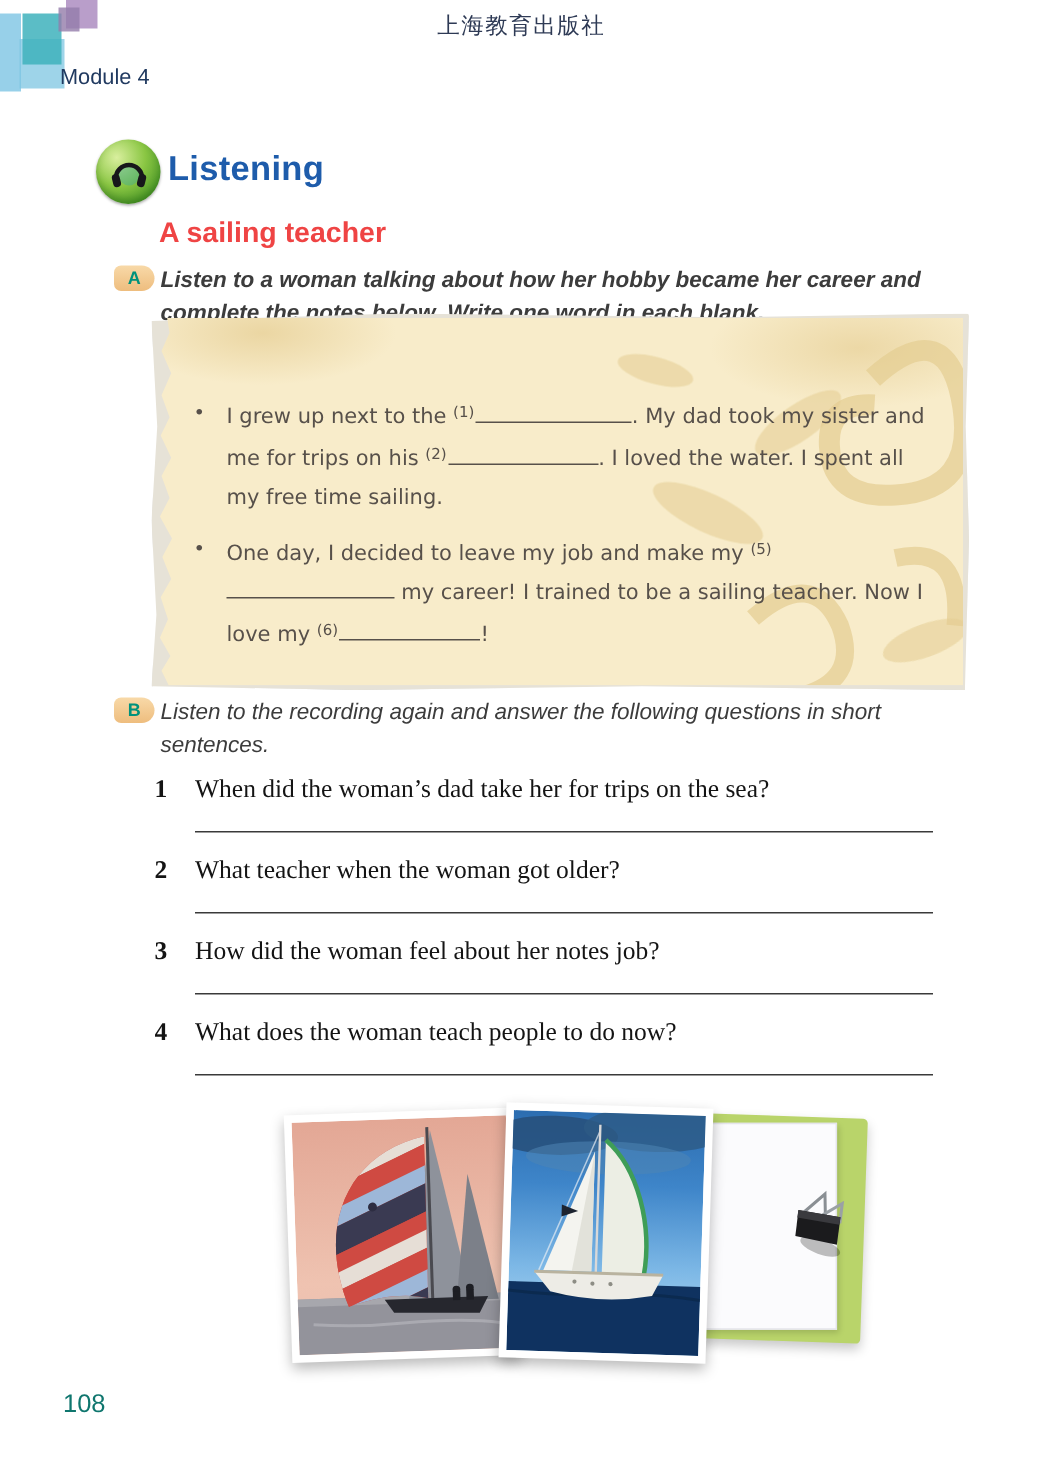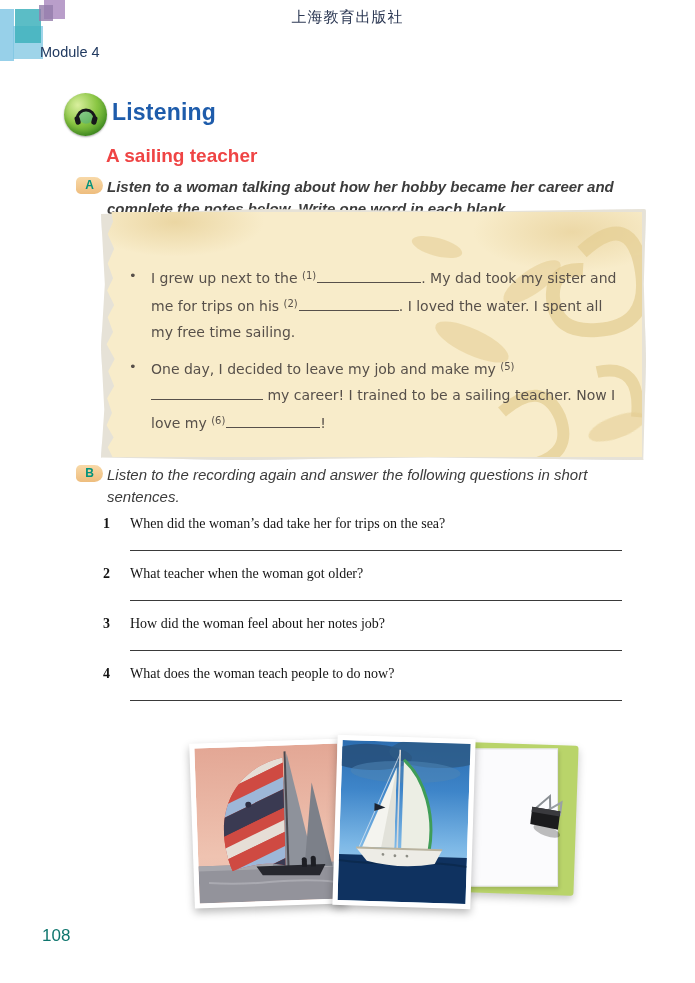--- a/index.html
+++ b/index.html
@@ -55,21 +55,21 @@
   .notes li { position:relative; padding-left:26px; margin-bottom:9px;
     font-family:"DejaVu Sans", sans-serif; font-size:14px; line-height:26px; color:#57504a; }
   .notes li::before { content:"•"; position:absolute; left:4px; top:0; color:#57504a; font-size:13px; }
   .bk { display:inline-block; border-bottom:1.5px solid #57504a; height:13px; vertical-align:baseline; }
   .bk1{width:104px;} .bk2{width:100px;} .bk3{width:98px;} .bk4{width:100px;} .bk5{width:112px;} .bk6{width:94px;}
   .supn { font-size:10px; vertical-align:4px; margin-right:1px; color:#57504a; }
 
   
   .questions { position:absolute; left:103px; top:516px; width:525px; }
   .q-block { margin-bottom:12px; }
-  .q-row { font-family:"Liberation Serif", serif; font-size:14px; color:#141414; }
+  .q-row { font-family:"Liberation Serif", serif; font-size:17px; color:#141414; }
   .q-num { display:inline-block; width:27px; font-weight:bold; }
   .q-line { border-bottom:1.2px solid #3a3a3a; height:0; width:492px; margin:18px 0 15px 27px; }
 
   
   .photo { position:absolute; background:#fff; padding:5px; box-shadow:0 4px 9px rgba(0,0,0,.28); }
   .photo1 { left:192px; top:741px; width:153px; height:165px; transform:rotate(-2deg); }
   .photo2 { left:335px; top:737px; width:138px; height:170px; transform:rotate(1.8deg); z-index:2; }
   .photo svg { display:block; width:100%; height:100%; }
   .board { position:absolute; left:468px; top:744px; width:108px; height:150px;
     background:#b9d46a; border-radius:3px; transform:rotate(2deg);

